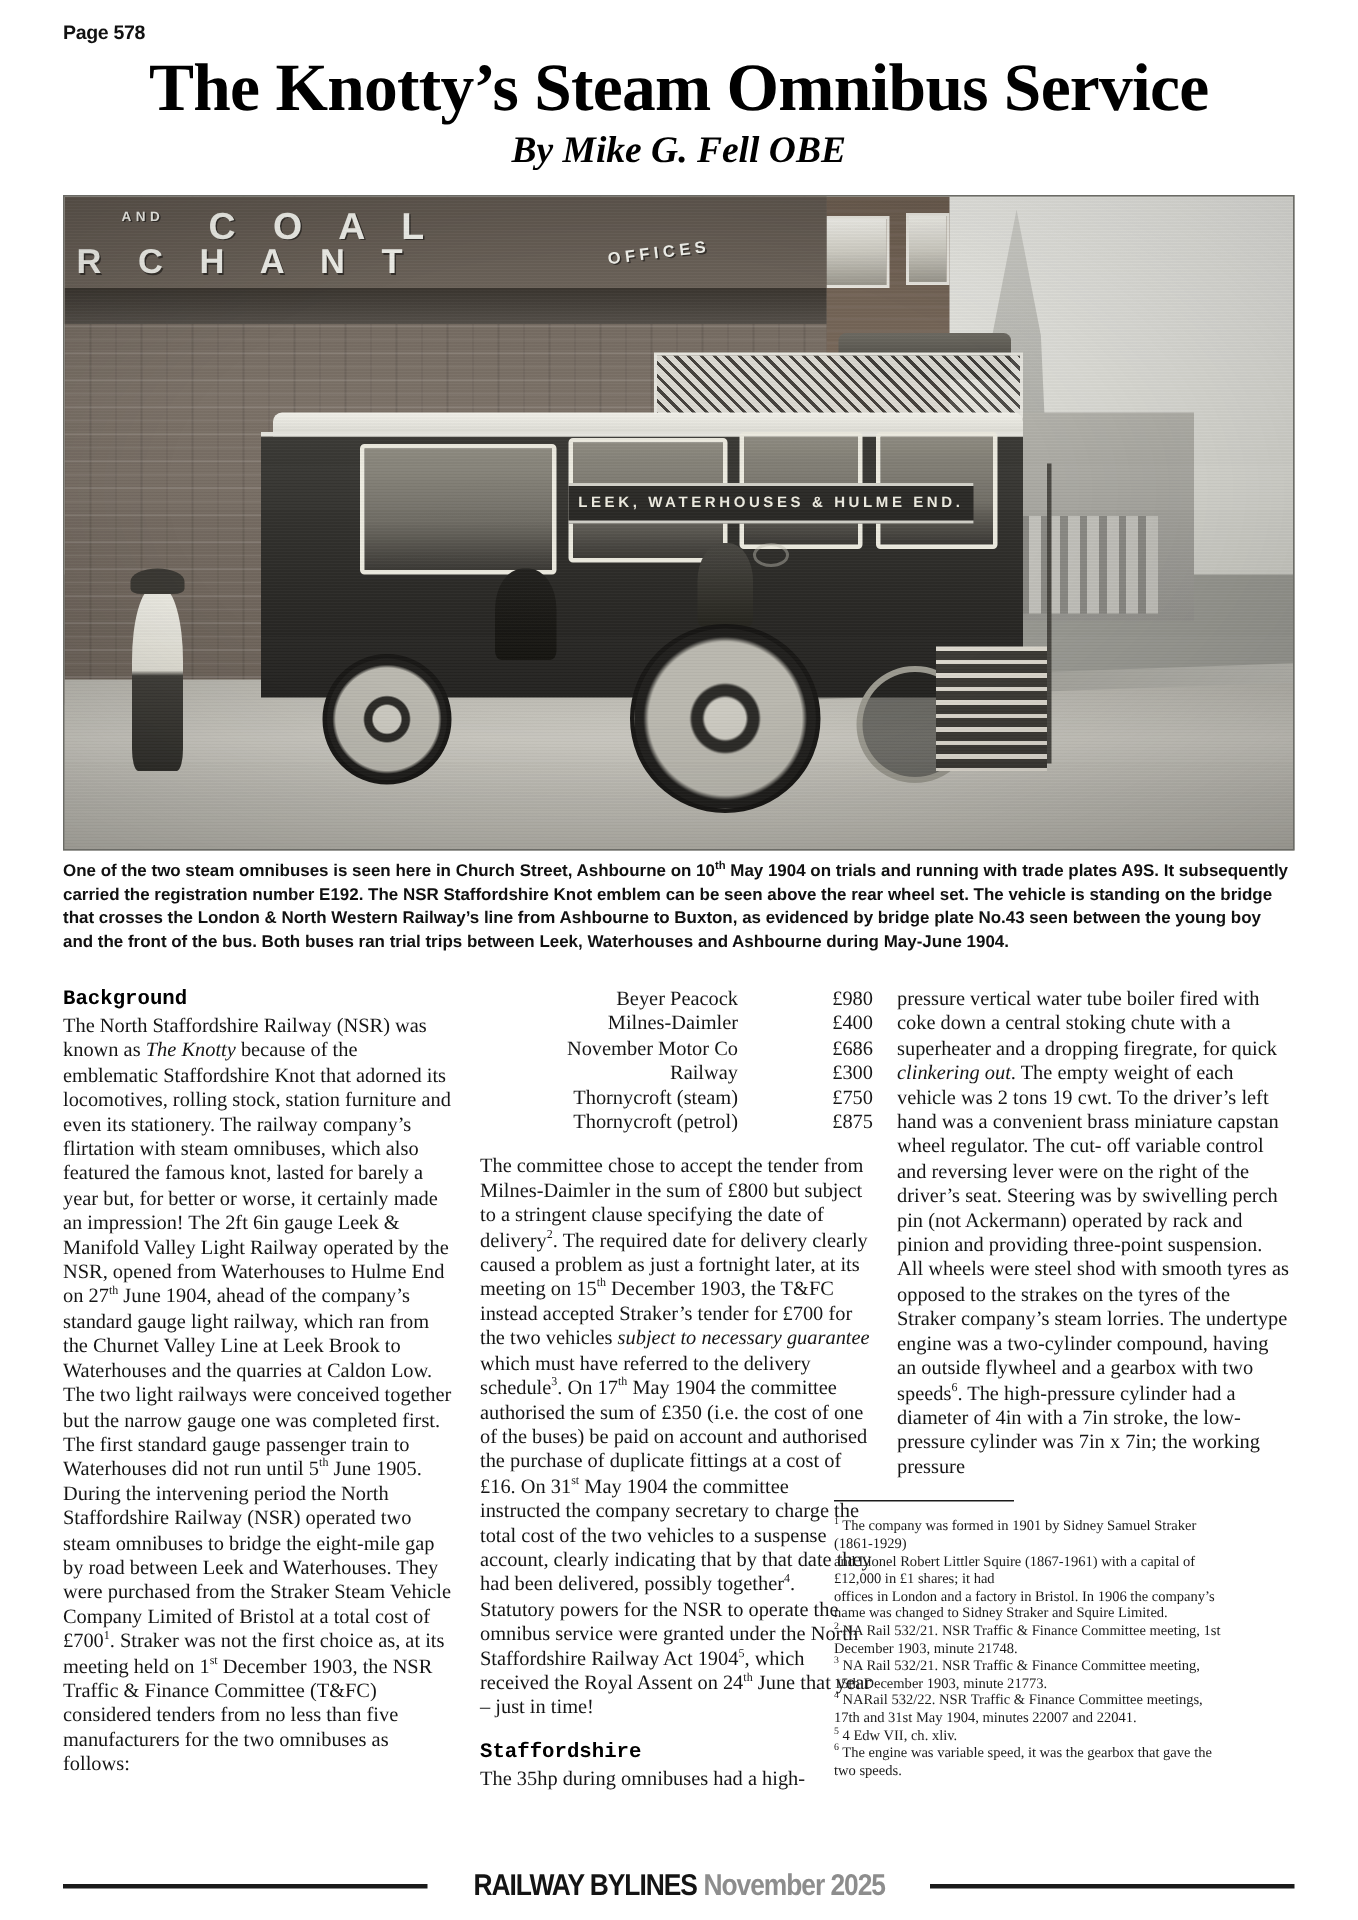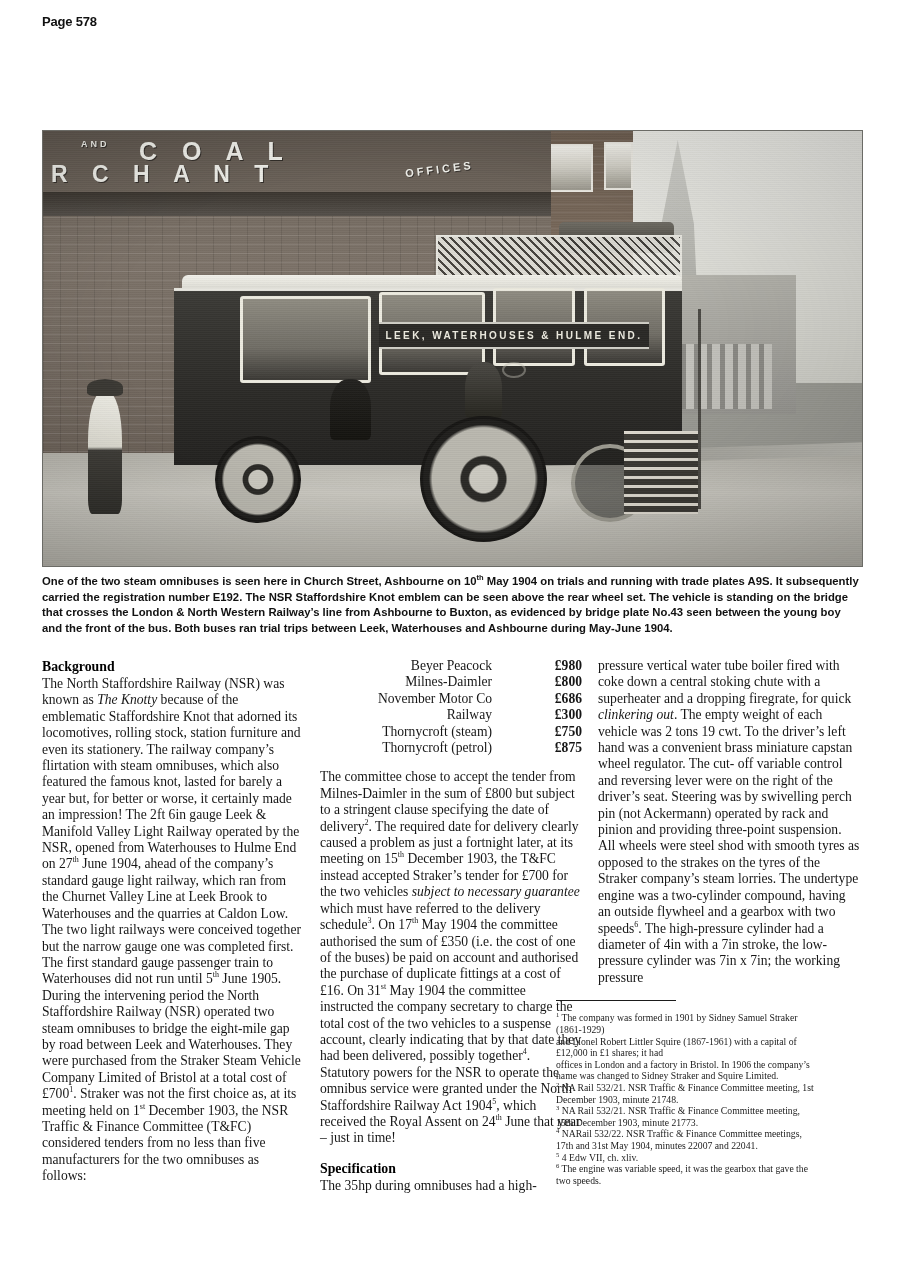--- a/index.html
+++ b/index.html
@@ -293,42 +293,42 @@
     font-size: 13.6px;
     line-height: 16.4px;
     color: #161616;
     text-align: left;
   }
   .col1 { left: 0px; }
   .col2 { left: 278px; }
   .col3 { left: 556px; }
 
   .subhead {
-    font-family: Liberation Serif, serif;
+    font-family: Liberation Mono, monospace;
     font-weight: bold;
     font-size: 13.8px;
     line-height: 17px;
     margin: 0 0 1px 0;
     color: #000;
   }
   .para { margin: 0; }
   .para + .subhead { margin-top: 13px; }
   .para sup { font-size: 8px; vertical-align: super; line-height: 0; }
   .it { font-style: italic; }
 
   
   .tender-list {
     width: 100%;
     border-collapse: collapse;
     font-family: "Liberation Serif", serif;
     font-size: 13.6px;
     line-height: 16.4px;
   }
   .tender-list td { padding: 0; vertical-align: top; text-align: right; }
-  .tender-list td.amount { width: 90px; font-weight: bold; }
+  .tender-list td.amount { width: 90px; }
   .spacer-12 { height: 13px; }
 
   
   .footnotes {
     position: absolute;
     left: 556px;
     top: 1000px;
     width: 262px;
   }
   .fn-rule {
@@ -373,20 +373,24 @@
   .foot-title .mag { color: #141414; }
   .foot-title .issue { color: #8d8d8d; margin-left: 5px; }
 </style>
 </head>
 <body>
 
 <div class="page">
 
   <div class="page-number">Page 578</div>
 
+  <div class="headline-block">
+    <div class="headline">The Knotty’s Steam Omnibus Service</div>
+    <div class="byline">By Mike G. Fell OBE</div>
+  </div>
 
   <div class="photo">
     <div class="ph-layer sky"></div>
 
     <div class="ph-layer spire"></div>
     <div class="ph-layer church-body"></div>
     <div class="ph-layer church-arches"></div>
     <div class="ph-layer terrace"></div>
 
     <div class="ph-layer bldg-right">
@@ -453,21 +457,21 @@
 
     <div class="col col2">
       <table class="tender-list">
         <tbody id="tender-rows">
             <tr>
               <td>Beyer Peacock</td>
               <td class="amount">£980</td>
             </tr>
             <tr>
               <td>Milnes-Daimler</td>
-              <td class="amount">£800</td>
+              <td class="amount">£400</td>
             </tr>
             <tr>
               <td>November Motor Co</td>
               <td class="amount">£686</td>
             </tr>
             <tr>
               <td>Railway</td>
               <td class="amount">£300</td>
             </tr>
             <tr>
@@ -475,35 +479,42 @@
               <td class="amount">£750</td>
             </tr>
             <tr>
               <td>Thornycroft (petrol)</td>
               <td class="amount">£875</td>
             </tr>
           </tbody>
       </table>
       <div class="spacer-12"></div>
       <p class="para"><span>The committee chose to accept the tender from Milnes-Daimler in the sum of £800 but subject to a stringent clause specifying the date of delivery</span><sup>2</sup><span>.  The required date for delivery clearly caused a problem as just a fortnight later, at its meeting on 15</span><sup>th</sup><span> December 1903, the T&amp;FC instead accepted Straker’s tender for £700 for the two vehicles </span><span class="it">subject to necessary guarantee</span><span> which must have referred to the delivery schedule</span><sup>3</sup><span>. On 17</span><sup>th</sup><span> May 1904 the committee authorised the sum of £350 (i.e. the cost of one of the buses) be paid on account and authorised the purchase of duplicate fittings at a cost of £16. On 31</span><sup>st</sup><span> May 1904 the committee instructed the company secretary to charge the total cost of the two vehicles to a suspense account, clearly indicating that by that date they had been delivered, possibly together</span><sup>4</sup><span>. Statutory powers for the NSR to operate the omnibus service were granted under the North Staffordshire Railway Act 1904</span><sup>5</sup><span>, which received the Royal Assent on 24</span><sup>th</sup><span> June that year – just in time!</span></p>
-      <div class="subhead">Specification</div>
+      <div class="subhead">Staffordshire</div>
       <p class="para">The 35hp during omnibuses had a high-</p>
     </div>
 
     <div class="col col3">
       <p class="para"><span>pressure vertical water tube boiler fired with coke down a central stoking chute with a superheater and a dropping firegrate, for quick </span><span class="it">clinkering out</span><span>. The empty weight of each vehicle was 2 tons 19 cwt. To the driver’s left hand was a convenient brass miniature capstan wheel regulator. The cut- off variable control and reversing lever were on the right of the driver’s seat. Steering was by swivelling perch pin (not Ackermann) operated by rack and pinion and providing three-point suspension. All wheels were steel shod with smooth tyres as opposed to the strakes on the tyres of the Straker company’s steam lorries. The undertype engine was a two-cylinder compound, having an outside flywheel and a gearbox with two speeds</span><sup>6</sup><span>. The high-pressure cylinder had a diameter of 4in with a 7in stroke, the low-pressure cylinder was 7in x 7in; the working pressure</span></p>
     </div>
   </div>
 
   <div class="footnotes">
     <div class="fn-rule"></div>
     <div id="footnote-list">
         <p class="fn"><sup>1</sup> The company was formed in 1901 by Sidney Samuel Straker (1861-1929)<br>and Lionel Robert Littler Squire (1867-1961) with a capital of £12,000 in £1 shares; it had<br>offices in London and a factory in Bristol. In 1906 the company’s name was changed to Sidney Straker and Squire Limited.</p>
         <p class="fn"><sup>2</sup> NA Rail 532/21. NSR Traffic &amp; Finance Committee meeting, 1st December 1903, minute 21748.</p>
         <p class="fn"><sup>3</sup> NA Rail 532/21. NSR Traffic &amp; Finance Committee meeting, 15th December 1903, minute 21773.</p>
         <p class="fn"><sup>4</sup> NARail 532/22. NSR Traffic &amp; Finance Committee meetings, 17th and 31st May 1904, minutes 22007 and 22041.</p>
         <p class="fn"><sup>5</sup> 4 Edw VII, ch. xliv.</p>
         <p class="fn"><sup>6</sup> The engine was variable speed, it was the gearbox that gave the two speeds.</p>
       </div>
   </div>
 
+  <div class="footer">
+    <div class="foot-rule"></div>
+    <div class="foot-title">
+      <span class="mag">RAILWAY BYLINES</span><span class="issue">November 2025</span>
+    </div>
+    <div class="foot-rule"></div>
+  </div>
 
 </div>
 
 </body></html>

